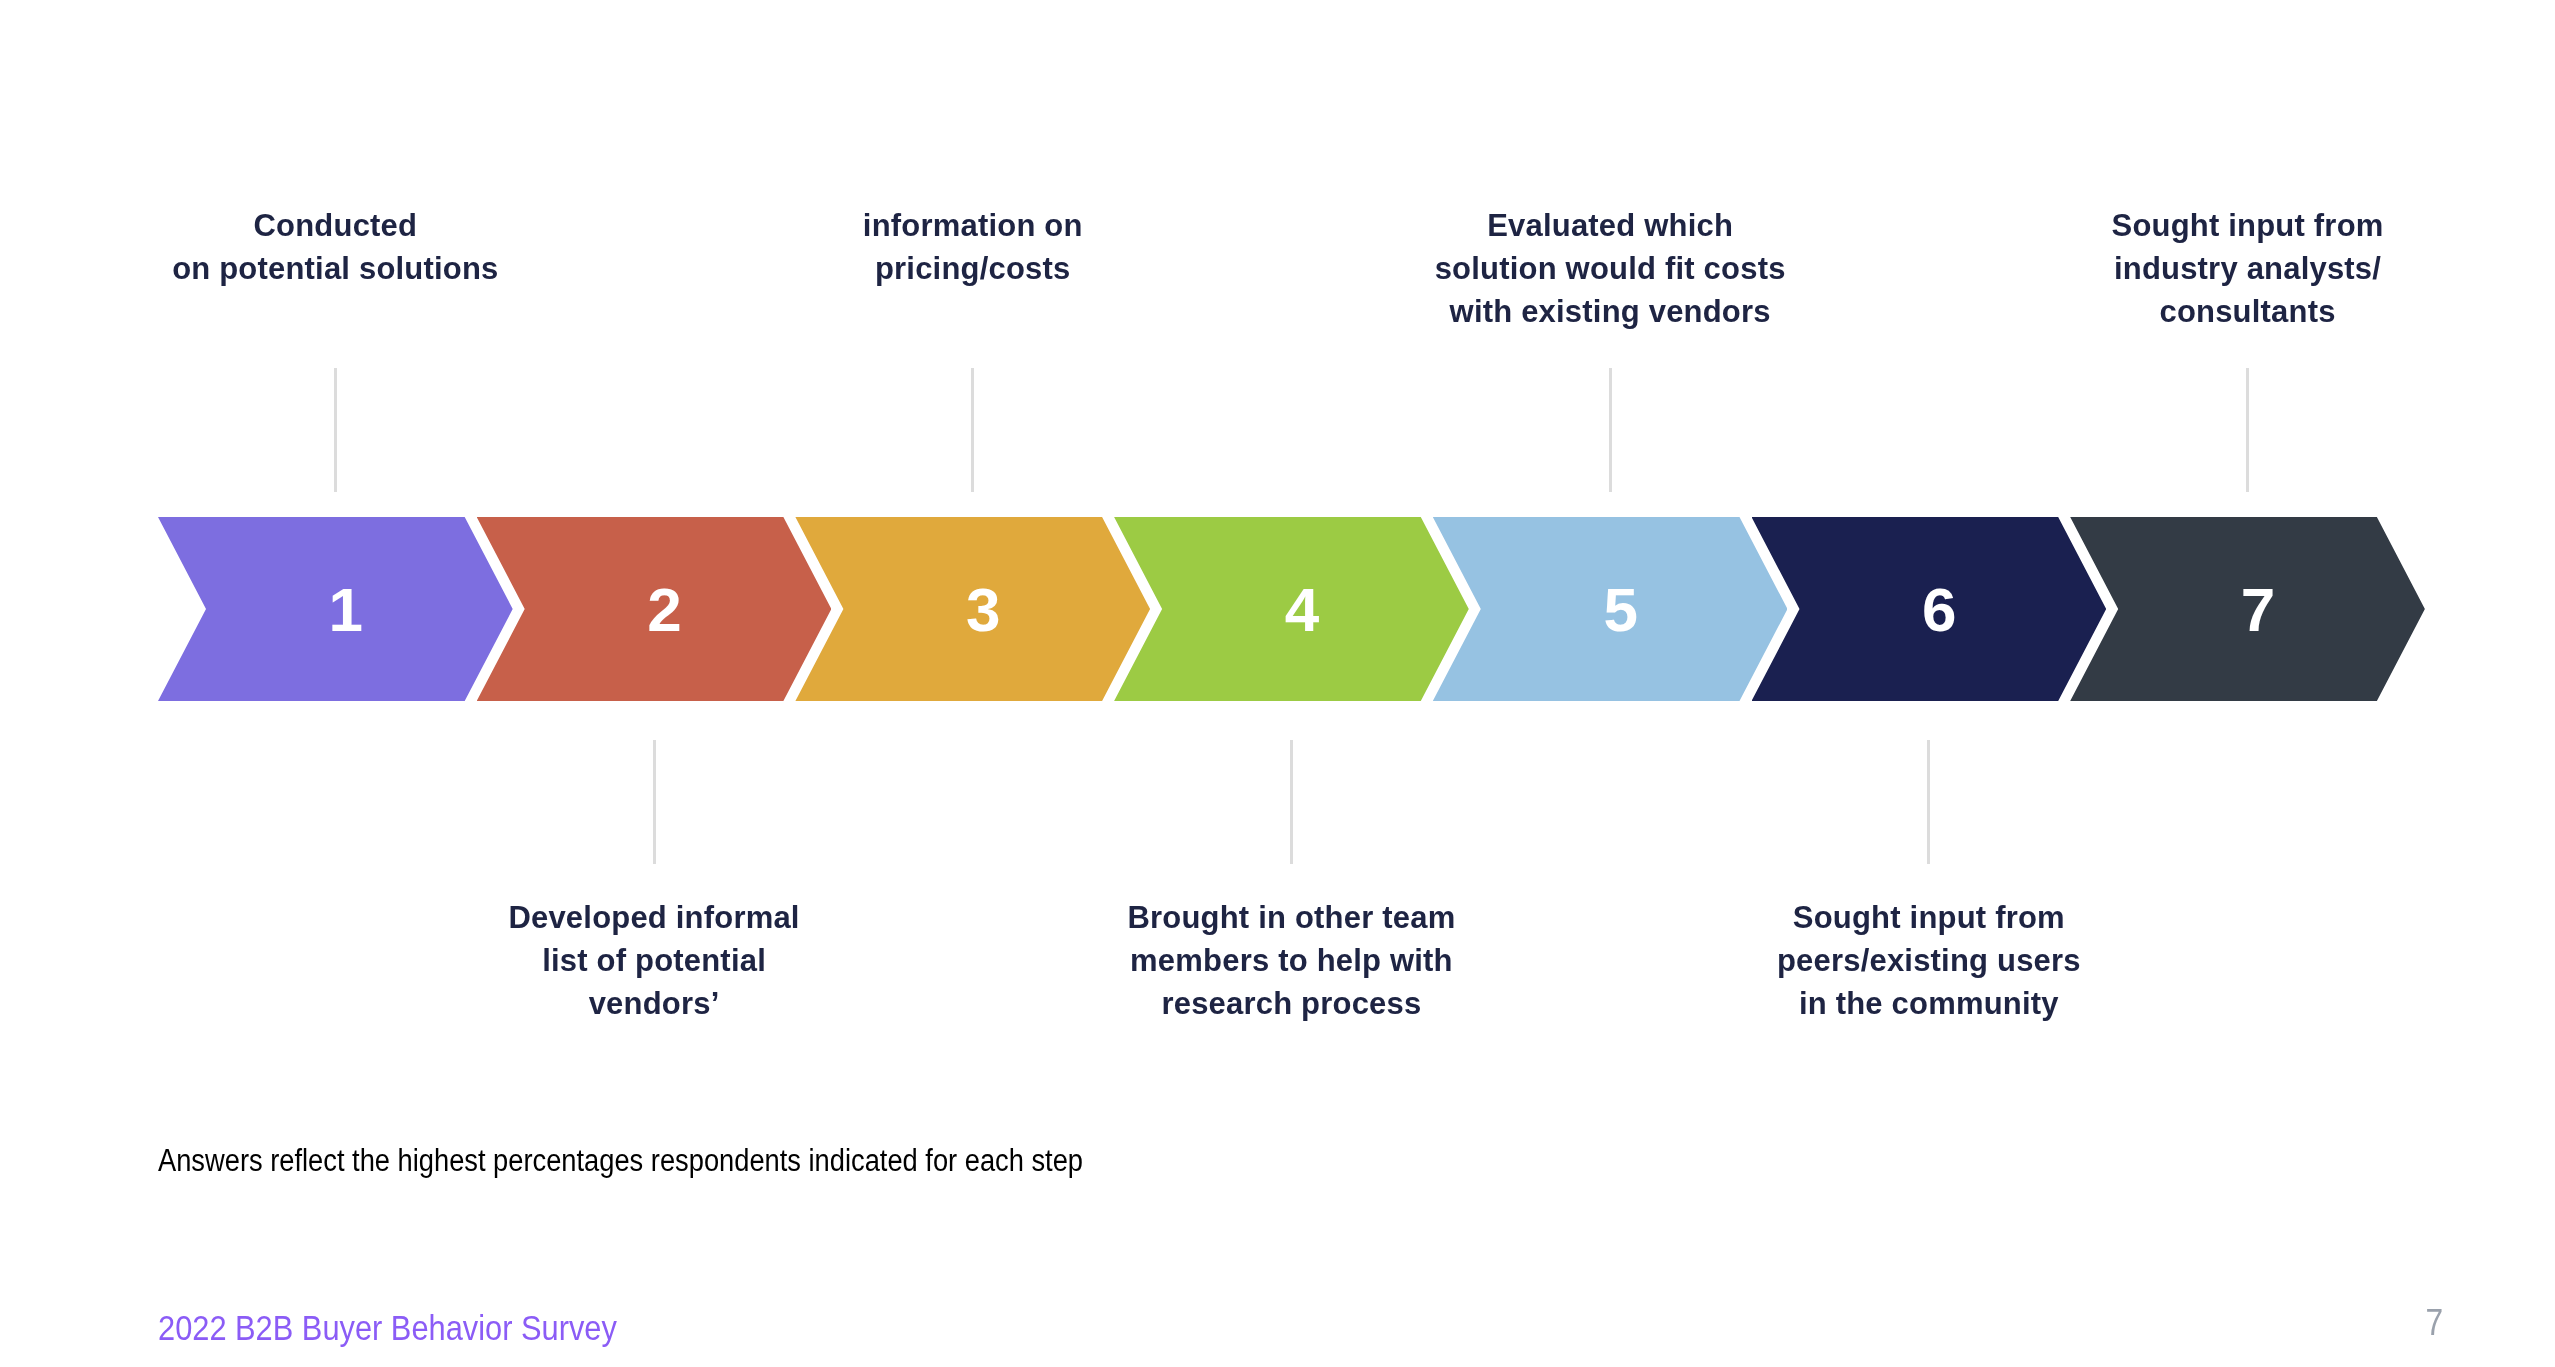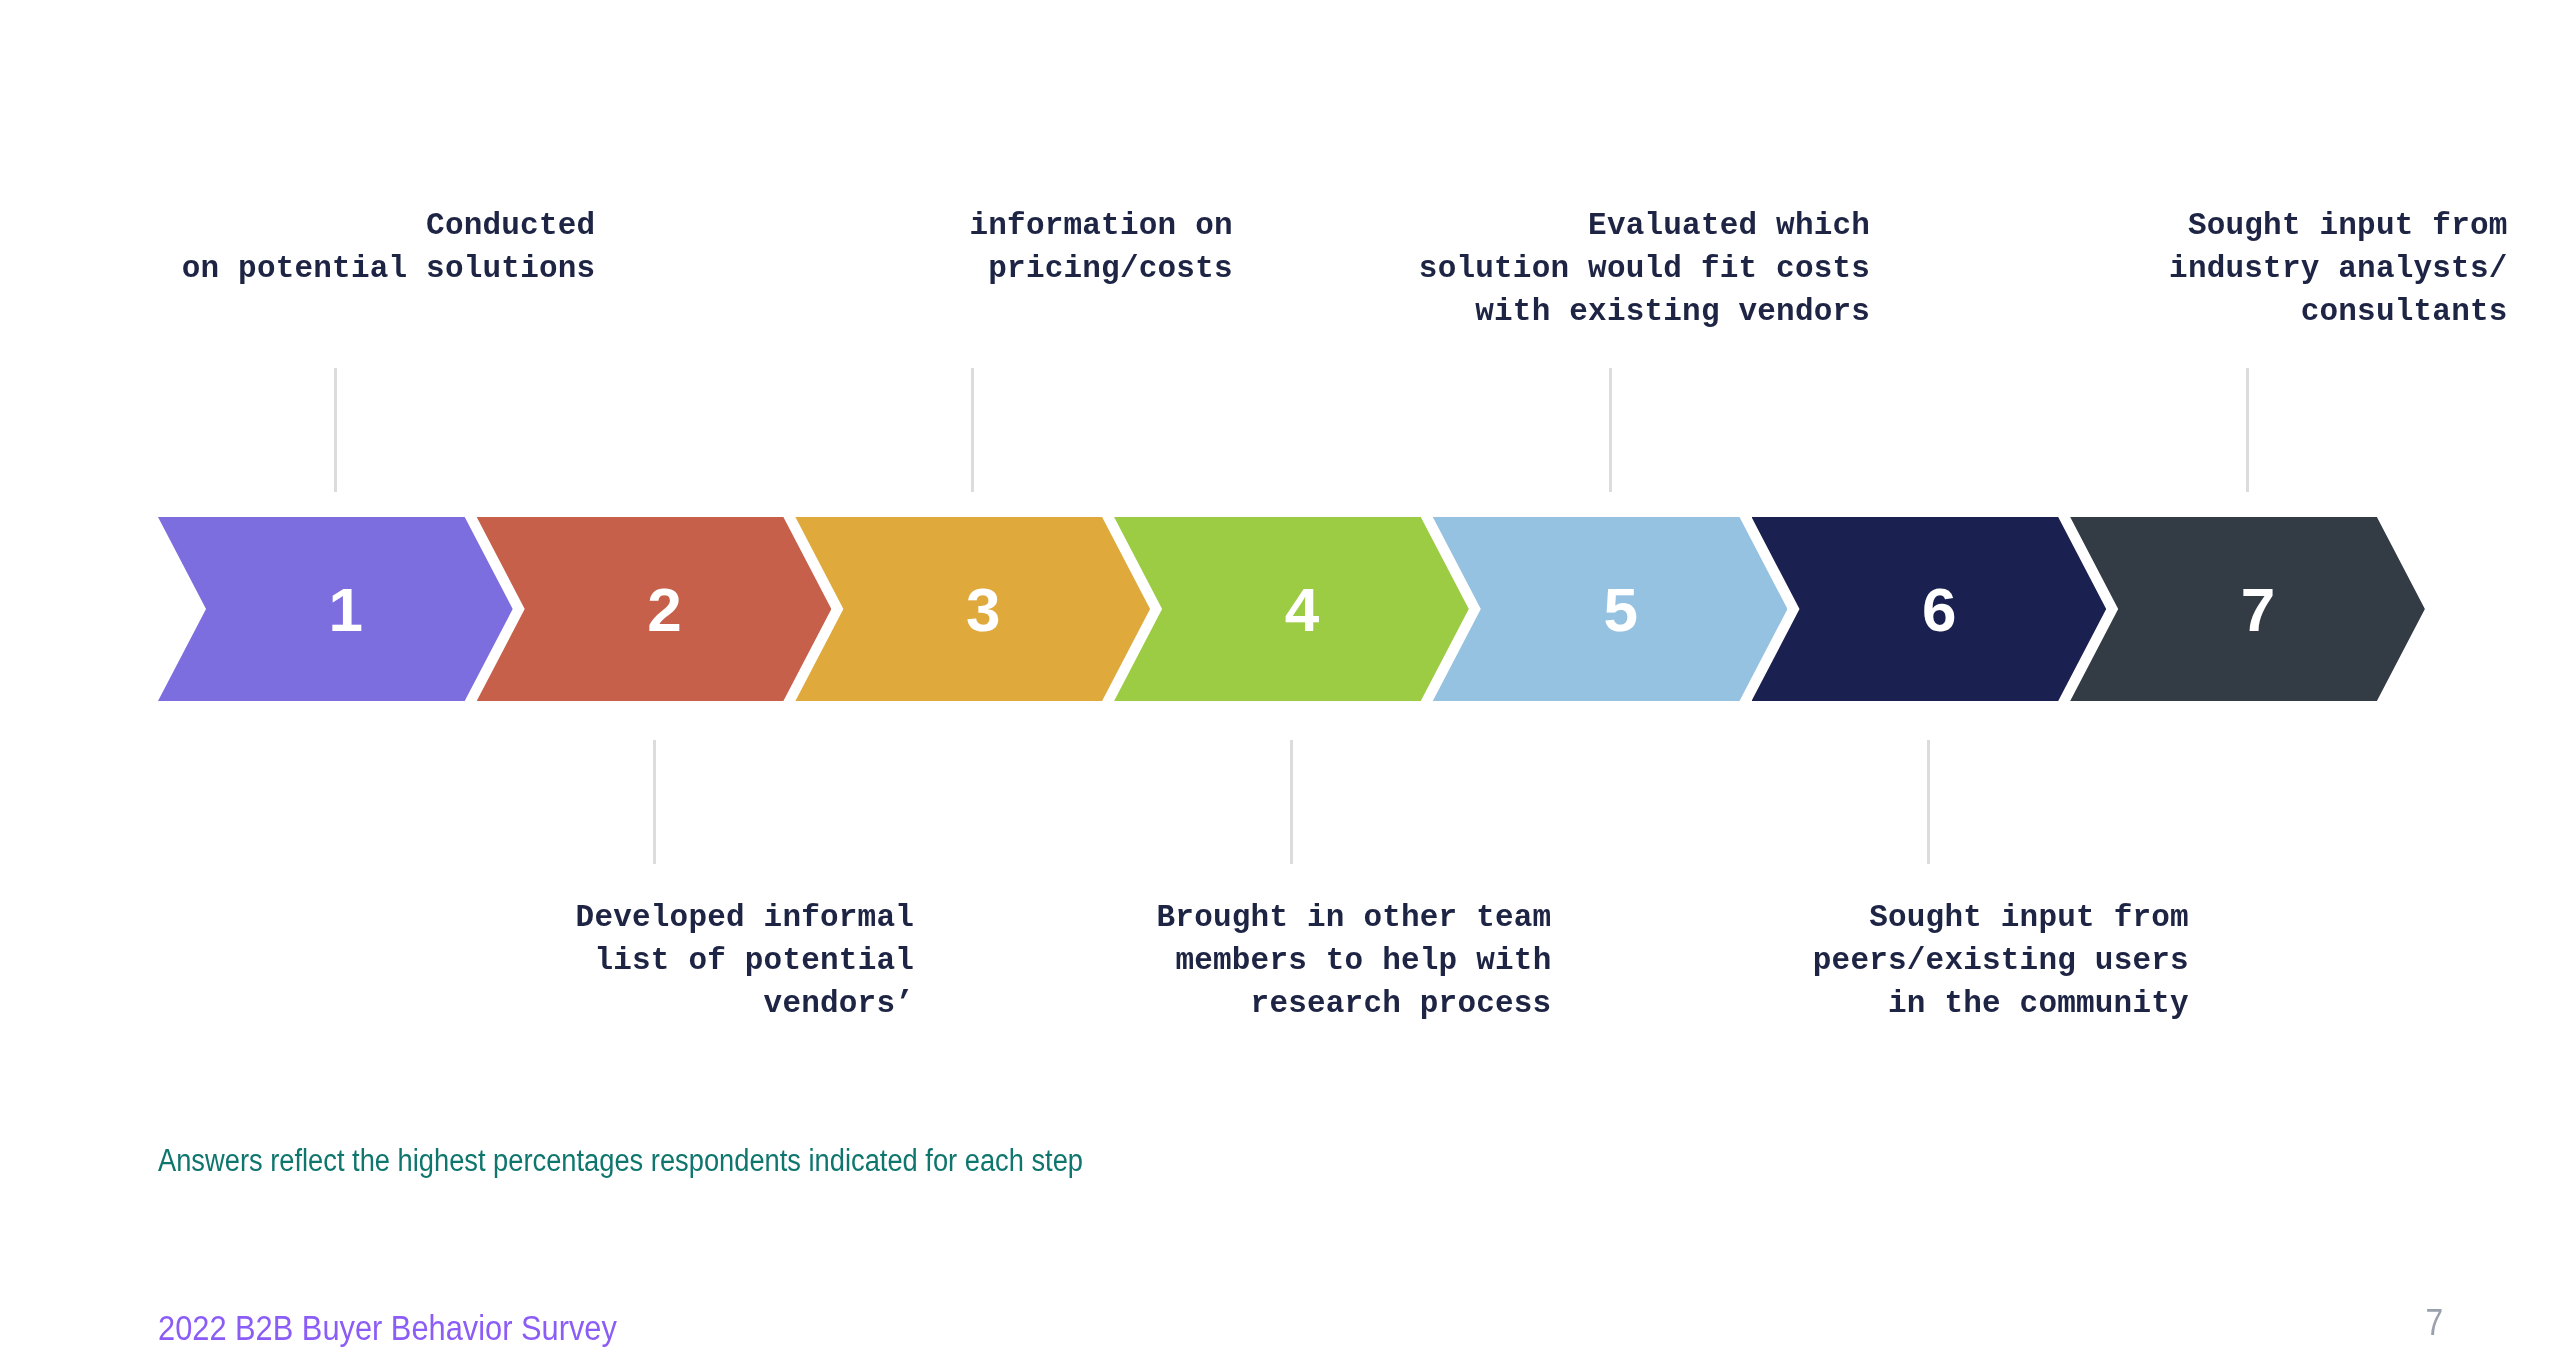--- a/index.html
+++ b/index.html
@@ -29,34 +29,33 @@
   .connector {
     position: absolute; width: 3px; height: 124px;
     background: #dcdcdc;
   }
   .connector.top { top: 368px; }
   .connector.bottom { top: 740px; }
 
   
   .step-label {
     position: absolute; width: 520px;
-    text-align: right;
+    text-align: center;
     color: #1e2443;
     font-size: 31px; font-weight: 700;
     line-height: 43px;
     letter-spacing: 0.2px;
-    font-family: Liberation Mono, monospace;
   }
   .step-label.top { top: 204px; }
   .step-label.bottom { top: 896px; }
 
   
   .note {
     position: absolute; left: 158px; top: 1143px;
-    color: #0f766e; font-size: 31px; font-weight: 400;
+    color: #000000; font-size: 31px; font-weight: 400;
     white-space: nowrap;
   }
   .condense { display: inline-block; transform: scaleX(0.88); transform-origin: left center; }
   .footer-source {
     position: absolute; left: 158px; top: 1308px;
     color: #8b5cf6; font-size: 35px; font-weight: 400;
     white-space: nowrap;
   }
   .page-number {
     position: absolute; right: 112px; top: 1302px;

